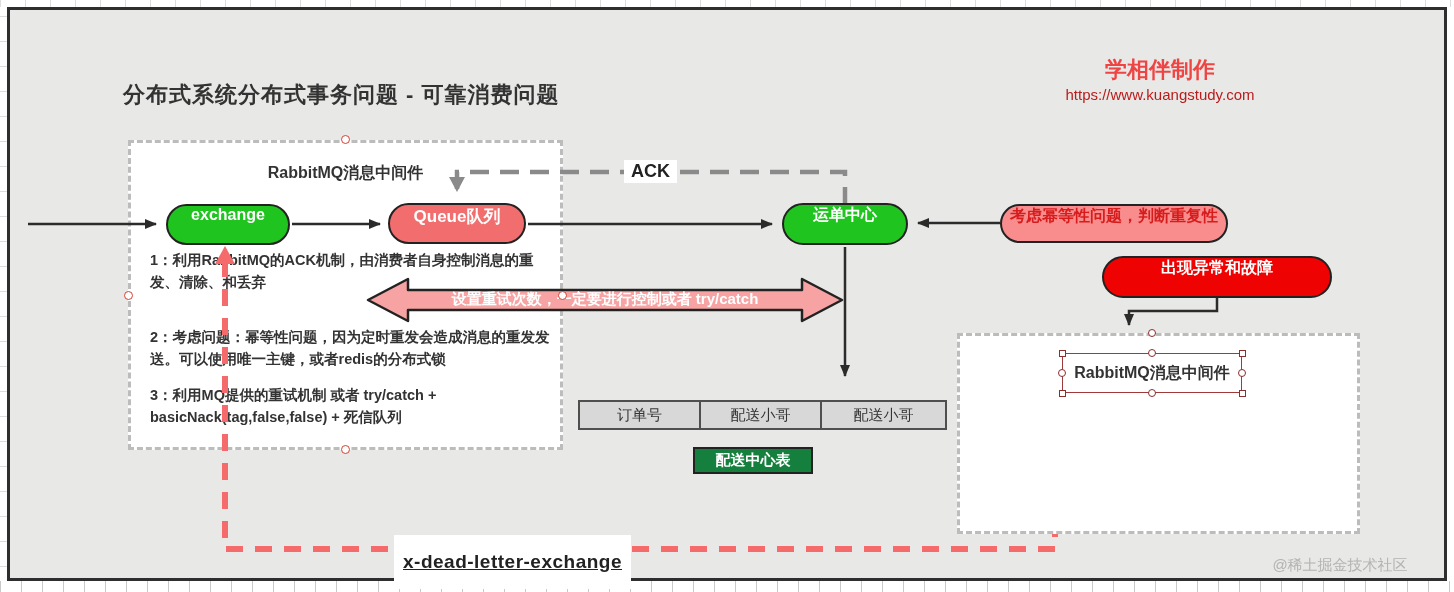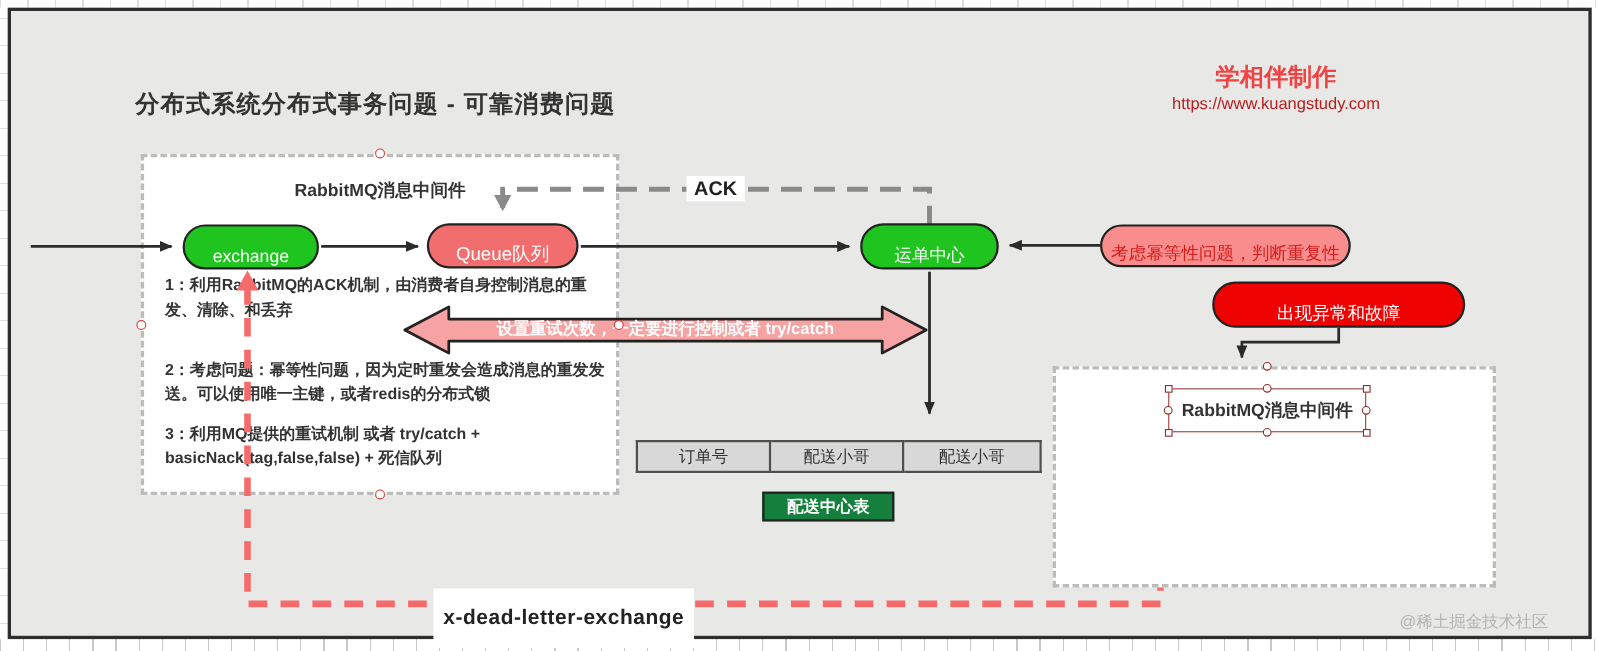--- a/index.html
+++ b/index.html
@@ -24,35 +24,35 @@
 
   .dash-box { position:absolute; background:#fff; border:3px dashed #bcbcbc; }
   .lb { left:128px; top:140px; width:435px; height:310px; }
   .rb { left:957px; top:333px; width:403px; height:201px; }
   .box-title { position:absolute; text-align:center; font-size:16px; font-weight:bold; color:#333; }
   .lb-title { left:128px; top:163px; width:435px; }
 
   .note { position:absolute; left:150px; width:400px; font-size:14.5px; font-weight:bold; color:#333; line-height:1.5; }
   .note1 { top:250px; } .note2 { top:327px; } .note3 { top:385px; }
 
-  .pill { position:absolute; display:flex; align-items:flex-end; justify-content:center;
-    border:2.5px solid #222; border-radius:22px; font-weight:normal; color:#fff; font-size:16px; }
+  .pill { position:absolute; display:flex; align-items:flex-start; justify-content:center;
+    border:2.5px solid #222; border-radius:22px; font-weight:bold; color:#fff; font-size:16px; }
   .p-exchange { left:166px; top:204px; width:124px; height:41px; background:var(--green); }
   .p-queue    { left:388px; top:203px; width:138px; height:41px; background:var(--salmon); font-size:17px; }
   .p-waybill  { left:782px; top:203px; width:126px; height:42px; background:var(--green); }
   .p-idem     { left:1000px; top:204px; width:228px; height:39px; background:var(--pink); color:#d61c1c; }
   .p-exc      { left:1102px; top:256px; width:230px; height:42px; background:var(--red); }
   .p-dqg      { left:978px; top:440px; width:154px; height:42px; background:var(--green); font-size:17px; }
   .p-dqp      { left:1185px; top:440px; width:160px; height:42px; background:var(--salmon); font-size:17px; }
 
   svg.overlay { position:absolute; left:0; top:0; width:1454px; height:592px; pointer-events:none; }
 
   .chip { position:absolute; background:#fff; color:#222; font-weight:bold; }
   .ack-chip { left:624px; top:160px; padding:1px 7px; font-size:18px; }
-  .dlx-chip { left:394px; top:535px; padding:16px 9px; font-size:19px; letter-spacing:0.5px; }
+  .dlx-chip { left:394px; top:535px; padding:16px 9px; font-size:19px; letter-spacing:0.5px;text-decoration:underline; }
 
   .retry-text { position:absolute; left:385px; top:290px; width:440px; text-align:center;
     font-size:15px; font-weight:bold; color:#fff; }
 
   .hdl { position:absolute; width:9px; height:9px; border:1.5px solid #cf4436; border-radius:50%; background:#fff; }
 
   .sel-rect { position:absolute; left:1062px; top:353px; width:180px; height:40px;
     border:1px solid #9e3a3a; display:flex; align-items:center; justify-content:center;
     font-size:16px; font-weight:bold; color:#333; }
   .sq { position:absolute; width:7px; height:7px; background:#fff; border:1.2px solid #8b2e2e; }

